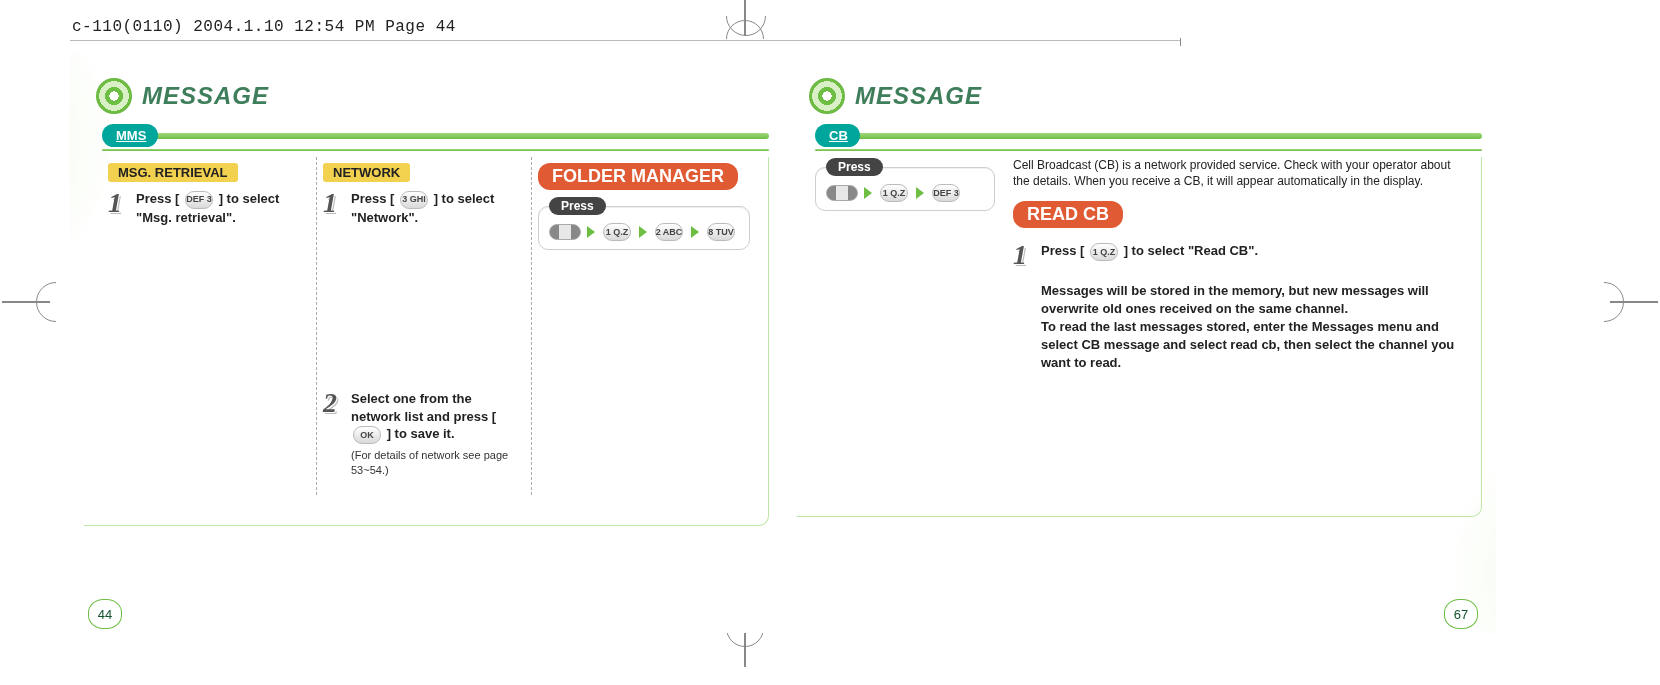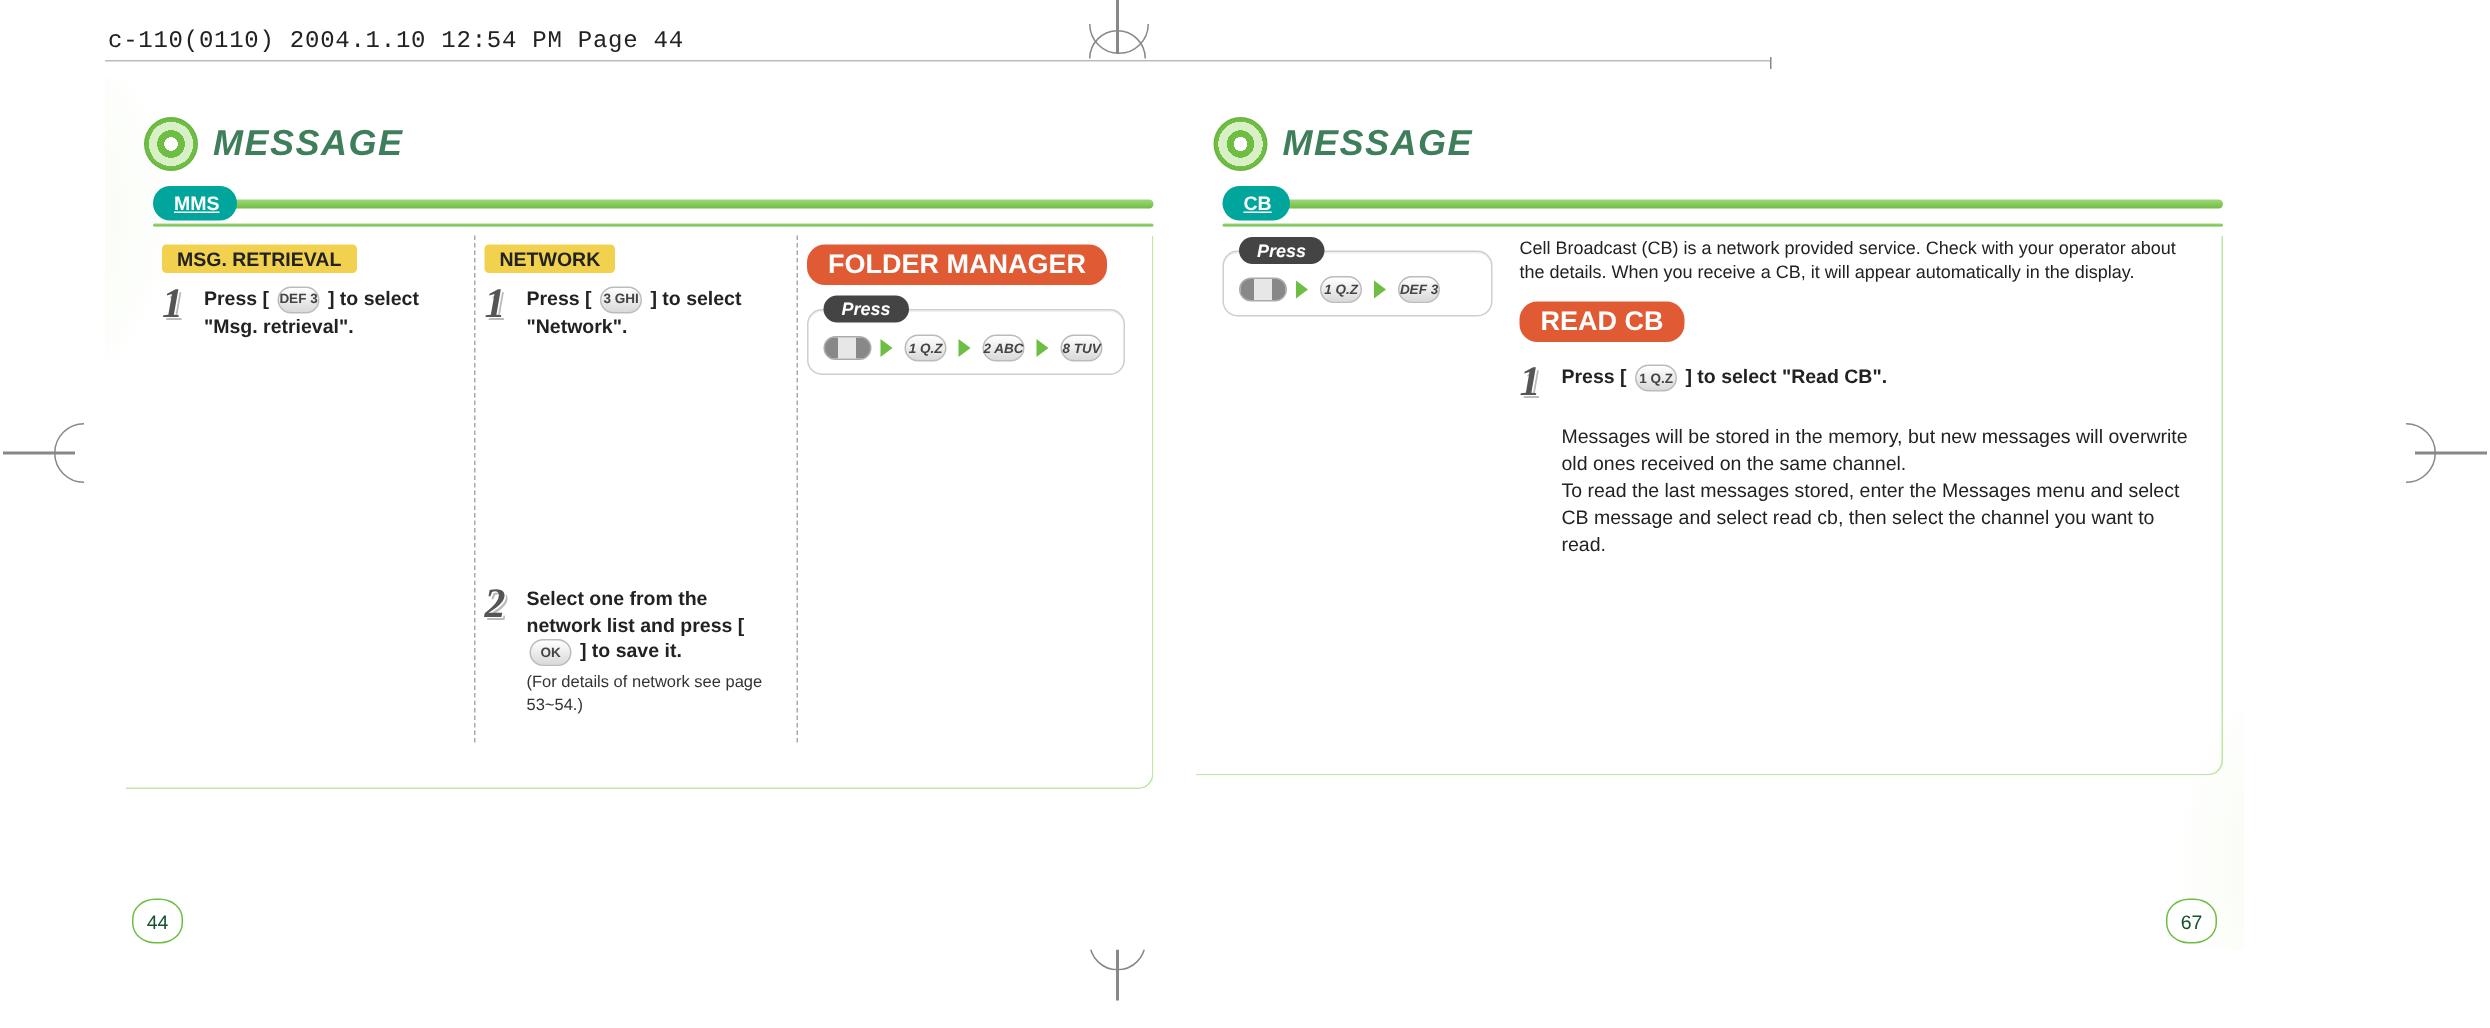--- a/index.html
+++ b/index.html
@@ -166,21 +166,20 @@
     margin-bottom:6px;
   }
   .bodytext { font-size:13px; line-height:1.4; }
 
   
   .press-box {
     margin-top:10px; border:1px solid #c9d0cd; border-radius:10px;
     padding:16px 12px 8px 10px; position:relative; background:#fff;
     display:flex; align-items:center; gap:6px;
     box-shadow: 0 1px 0 #eef1ef inset;
-    font-style: italic;
   }
   .press-box .tag {
     position:absolute; top:-10px; left:10px;
     background:#444; color:#fff; font-size:12px; font-weight:700;
     padding:2px 12px; border-radius:10px;
   }
   .menukey {
     display:inline-block; width:32px; height:16px; border-radius:8px;
     background: linear-gradient(90deg,#888 0 30%, #e7e7e7 30% 70%, #888 70% 100%);
     border:1px solid #aaa;
@@ -334,21 +333,21 @@
 
           <div class="step" style="margin-top:8px">
             <div class="stepnum">1</div>
             <div class="steptext">
               <span>Press [</span>
               <span class="keyicon">1 Q.Z</span>
               <span>] to select "Read CB".</span>
             </div>
           </div>
 
-          <div class="bodytext" style="margin-left:28px; max-width:520px; white-space:pre-line; font-weight:400;">Messages will be stored in the memory, but new messages will overwrite old ones received on the same channel.
+          <div class="bodytext" style="margin-left:28px; max-width:520px; white-space:pre-line; font-weight:700;">Messages will be stored in the memory, but new messages will overwrite old ones received on the same channel.
 To read the last messages stored, enter the Messages menu and select CB message and select read cb, then select the channel you want to read.</div>
         </div>
 
       </div>
       </div>
 
       <div class="pagenum">67</div>
     </div>
 
   </div>

